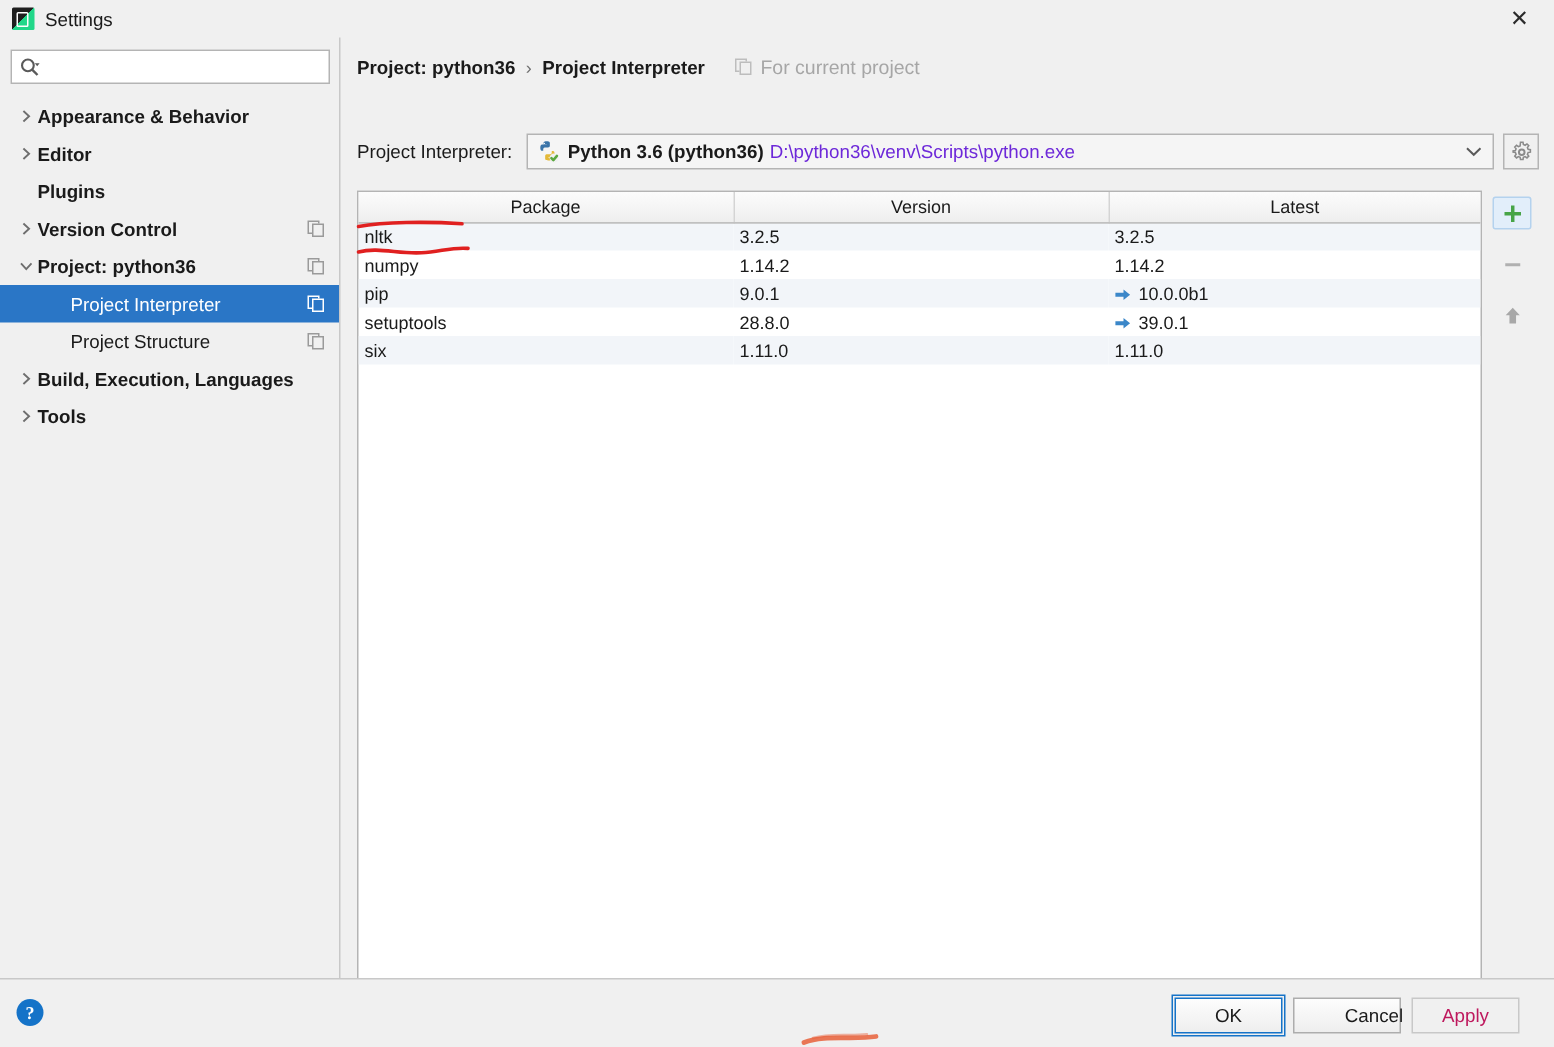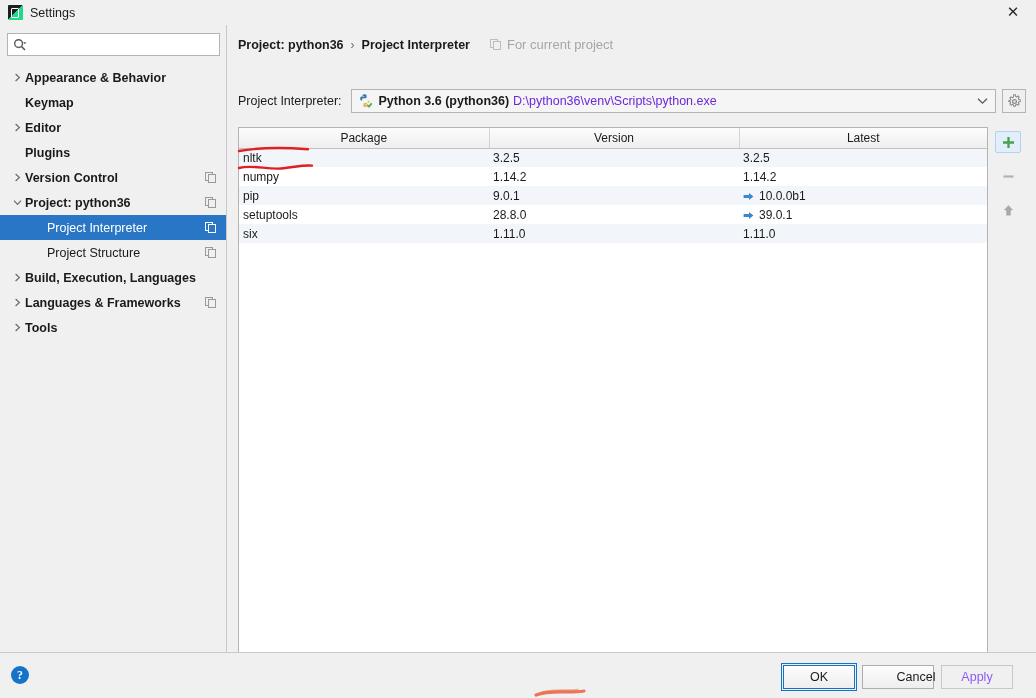--- a/index.html
+++ b/index.html
@@ -162,21 +162,21 @@
     display: flex; align-items: center; justify-content: center;
     font-family: "Liberation Serif", serif;
   }
   .btn {
     position: absolute; top: 12px; height: 24px; width: 72px;
     font-size: 12.5px; font-family: "Liberation Sans", sans-serif;
     background: linear-gradient(#fdfdfd,#eeeeee); border: 1px solid #adadad;
     display: flex; align-items: center; justify-content: center; color: #1a1a1a;
   }
   .btn.primary { border: 1px solid #1573c8; outline: 1px solid #1573c8; outline-offset: 1px; }
-  .btn.disabled { color: #8b5cf6; border-color: #c8c8c8; background: #f0f0f0; }
+  .btn.disabled { color: #be185d; border-color: #c8c8c8; background: #f0f0f0; }
   #btn-ok { left: 783px; }
   #btn-cancel { left: 862px; padding-left: 36px; }
   #btn-apply { left: 941px; }
 
   
   .annot { position: absolute; pointer-events: none; }
 </style>
 </head>
 <body>
 
@@ -202,28 +202,20 @@
     <div class="tree" id="tree">
         <div class="tree-row">
           <span class="chev">
             <svg width="9" height="9" viewBox="0 0 9 9">
               <path d="M2.6 1 L6.4 4.5 L2.6 8" fill="none" stroke="currentColor" stroke-width="1.25"></path>
             </svg>
           </span>
           <span class="tree-label bold">Appearance &amp; Behavior</span>
         </div>
         <div class="tree-row">
-          <span class="chev empty">
-            <svg width="9" height="9" viewBox="0 0 9 9">
-              <path d="M2.6 1 L6.4 4.5 L2.6 8" fill="none" stroke="currentColor" stroke-width="1.25"></path>
-            </svg>
-          </span>
-          <span class="tree-label bold">Keymap</span>
-        </div>
-        <div class="tree-row">
           <span class="chev">
             <svg width="9" height="9" viewBox="0 0 9 9">
               <path d="M2.6 1 L6.4 4.5 L2.6 8" fill="none" stroke="currentColor" stroke-width="1.25"></path>
             </svg>
           </span>
           <span class="tree-label bold">Editor</span>
         </div>
         <div class="tree-row">
           <span class="chev empty">
             <svg width="9" height="9" viewBox="0 0 9 9">
@@ -288,34 +280,20 @@
             </span>
           </span>
         </div>
         <div class="tree-row">
           <span class="chev">
             <svg width="9" height="9" viewBox="0 0 9 9">
               <path d="M2.6 1 L6.4 4.5 L2.6 8" fill="none" stroke="currentColor" stroke-width="1.25"></path>
             </svg>
           </span>
           <span class="tree-label bold">Build, Execution, Languages</span>
-        </div>
-        <div class="tree-row">
-          <span class="chev">
-            <svg width="9" height="9" viewBox="0 0 9 9">
-              <path d="M2.6 1 L6.4 4.5 L2.6 8" fill="none" stroke="currentColor" stroke-width="1.25"></path>
-            </svg>
-          </span>
-          <span class="tree-label bold">Languages &amp; Frameworks</span>
-          <span class="copy-icon-slot">
-            <span class="copy-glyph">
-              <i class="back"></i>
-              <i class="front"></i>
-            </span>
-          </span>
         </div>
         <div class="tree-row">
           <span class="chev">
             <svg width="9" height="9" viewBox="0 0 9 9">
               <path d="M2.6 1 L6.4 4.5 L2.6 8" fill="none" stroke="currentColor" stroke-width="1.25"></path>
             </svg>
           </span>
           <span class="tree-label bold">Tools</span>
         </div>
       </div>

